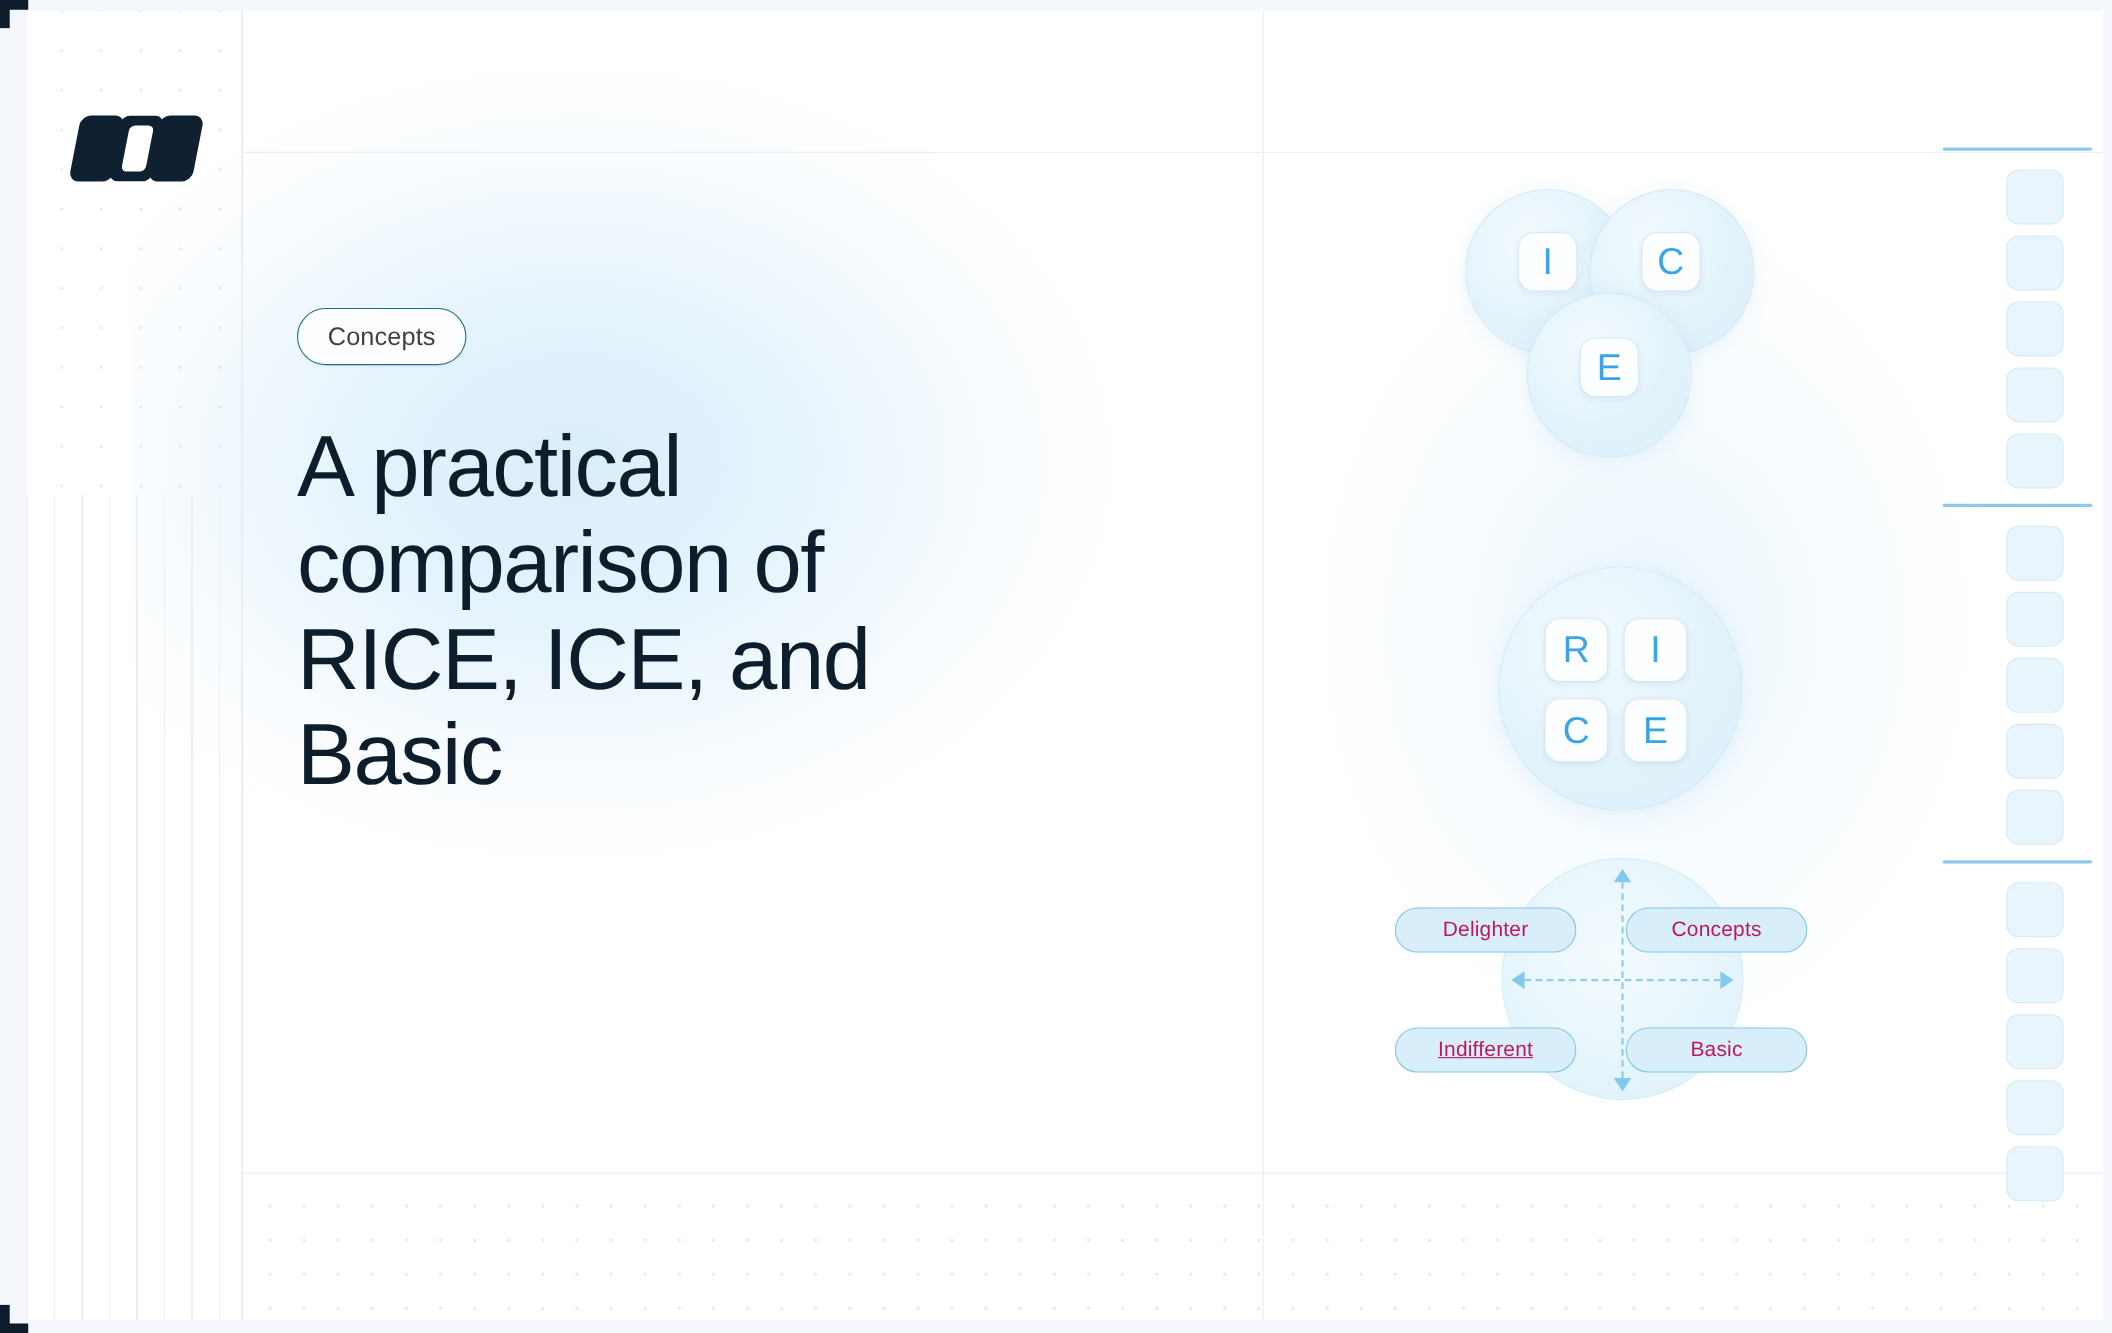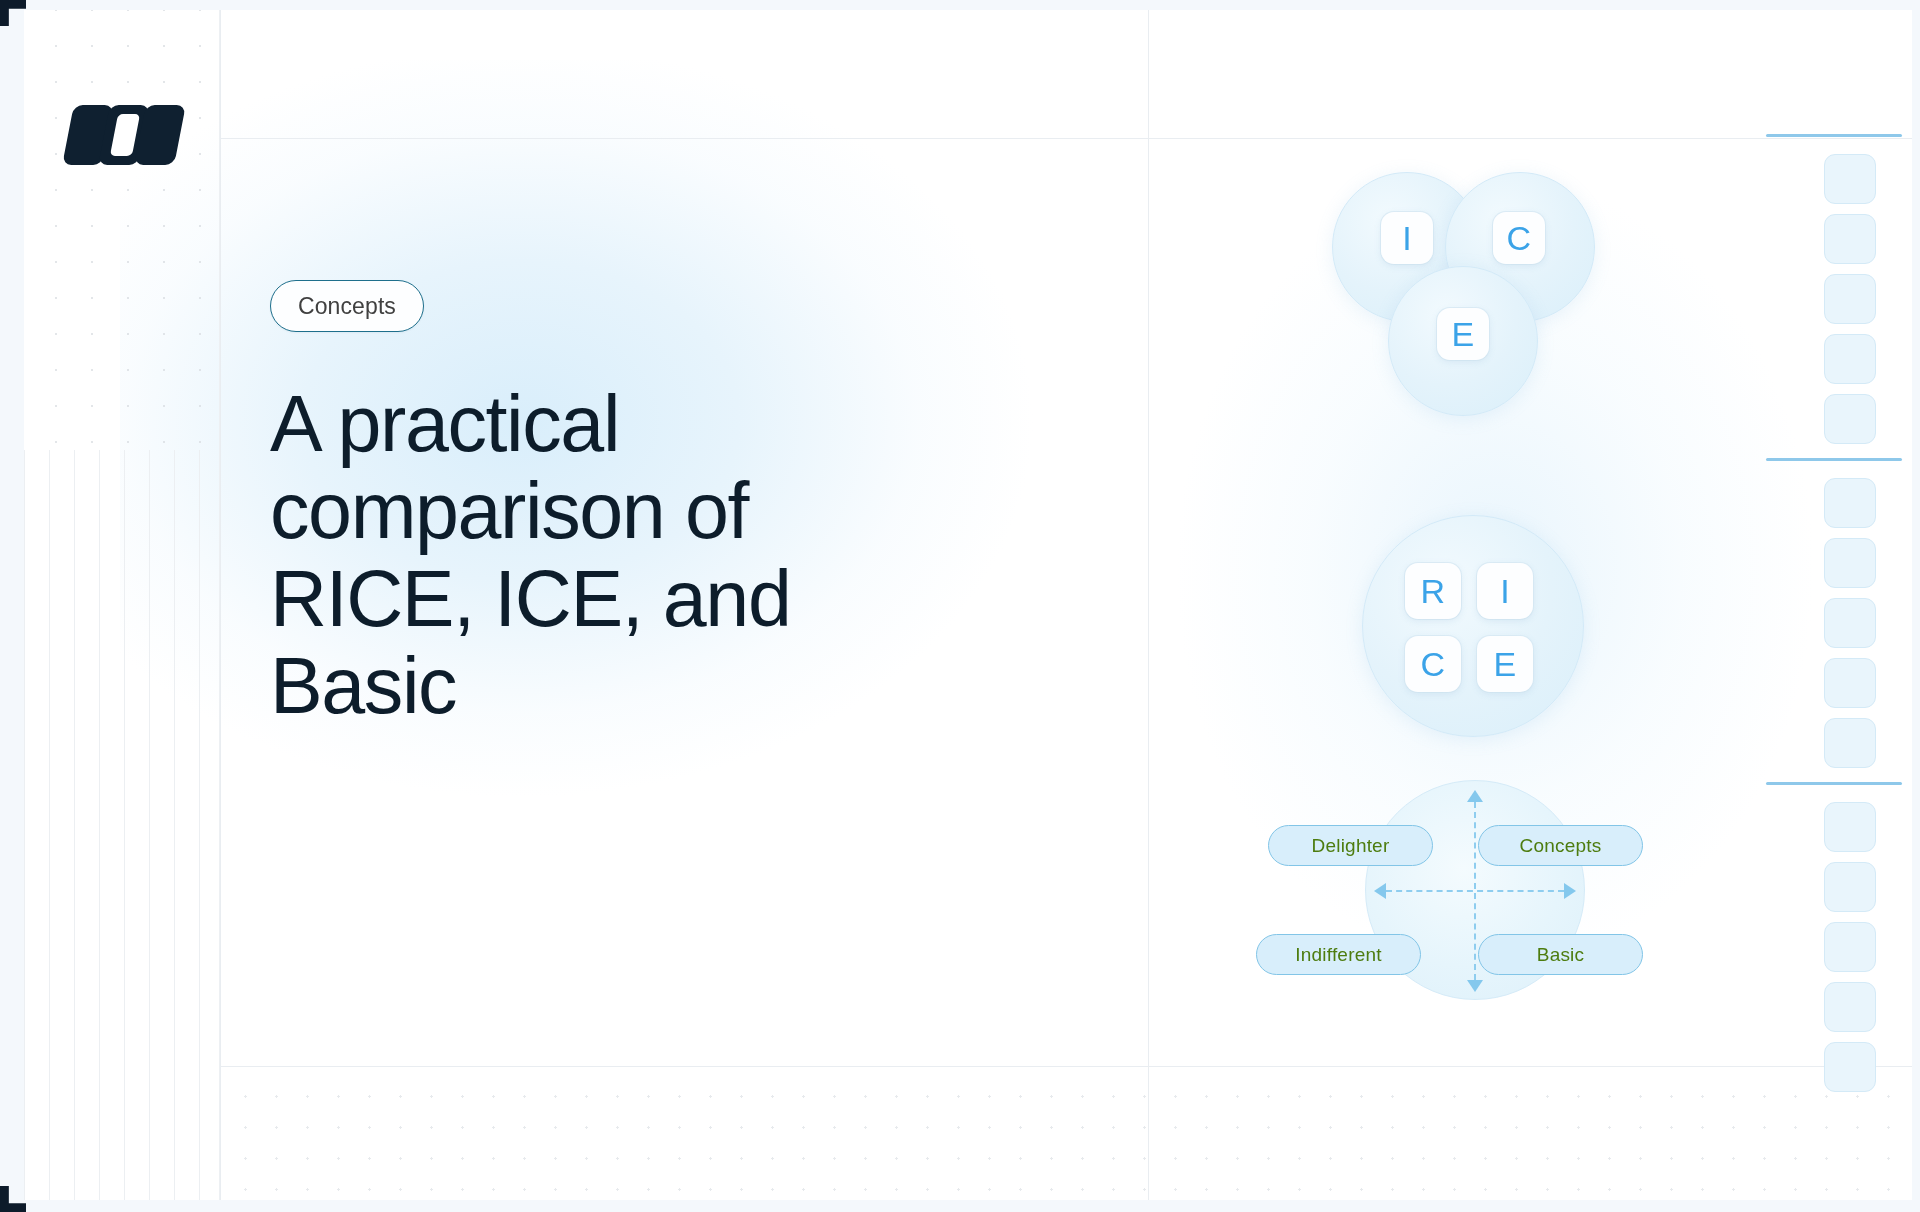--- a/index.html
+++ b/index.html
@@ -110,21 +110,21 @@
   .arrow{ position:absolute; width:0; height:0; }
   .arrow.up{ border-left:8px solid transparent; border-right:8px solid transparent; border-bottom:12px solid #84c8ed; }
   .arrow.down{ border-left:8px solid transparent; border-right:8px solid transparent; border-top:12px solid #84c8ed; }
   .arrow.left{ border-top:8px solid transparent; border-bottom:8px solid transparent; border-right:12px solid #84c8ed; }
   .arrow.right{ border-top:8px solid transparent; border-bottom:8px solid transparent; border-left:12px solid #84c8ed; }
 
   .kpill{
     position:absolute; display:flex; align-items:center; justify-content:center;
     height:41px; border-radius:22px;
     background:#d8eefb; border:1.4px solid #82c5e7;
-    color:#4d7c0f; font-size:19px; letter-spacing:.2px;
+    color:#be185d; font-size:19px; letter-spacing:.2px;
   }
 
   
   .rail{ position:absolute; right:16px; top:-12px; width:72px; bottom:-40px; }
   .rail-div{ position:absolute; left:-58px; right:-6px; height:2.5px; background:#8ec8ea; border-radius:2px; }
   .rail-sq{
     position:absolute; width:52px; height:50px; border-radius:11px;
     background:#e9f5fc; border:1px solid #d4eaf7;
   }
 
@@ -204,21 +204,21 @@
       <div class="axis-v" style="left:324px; top:662px; height:178px;"></div>
       <div class="axis-h" style="left:236px; top:750px; width:178px;"></div>
 
       <div class="arrow up" style="left:317px; top:650px;"></div>
       <div class="arrow down" style="left:317px; top:840px;"></div>
       <div class="arrow left" style="left:224px; top:743px;"></div>
       <div class="arrow right" style="left:414px; top:743px;"></div>
 
       <div class="kpill" style="left:118px; top:685px; width:165px;">Delighter</div>
       <div class="kpill" style="left:328px; top:685px; width:165px;">Concepts</div>
-      <div class="kpill" style="left:106px; top:794px; width:165px;">Indifferent</div>
+      <div class="kpill" style="left:118px; top:794px; width:165px;text-decoration:underline;">Indifferent</div>
       <div class="kpill" style="left:328px; top:794px; width:165px;">Basic</div>
     </div>
 
     <div class="rail">
       <div class="rail-div" style="top:6px;"></div>
       <div class="rail-sq" style="top:26px;"></div>
       <div class="rail-sq" style="top:86px;"></div>
       <div class="rail-sq" style="top:146px;"></div>
       <div class="rail-sq" style="top:206px;"></div>
       <div class="rail-sq" style="top:266px;"></div>

